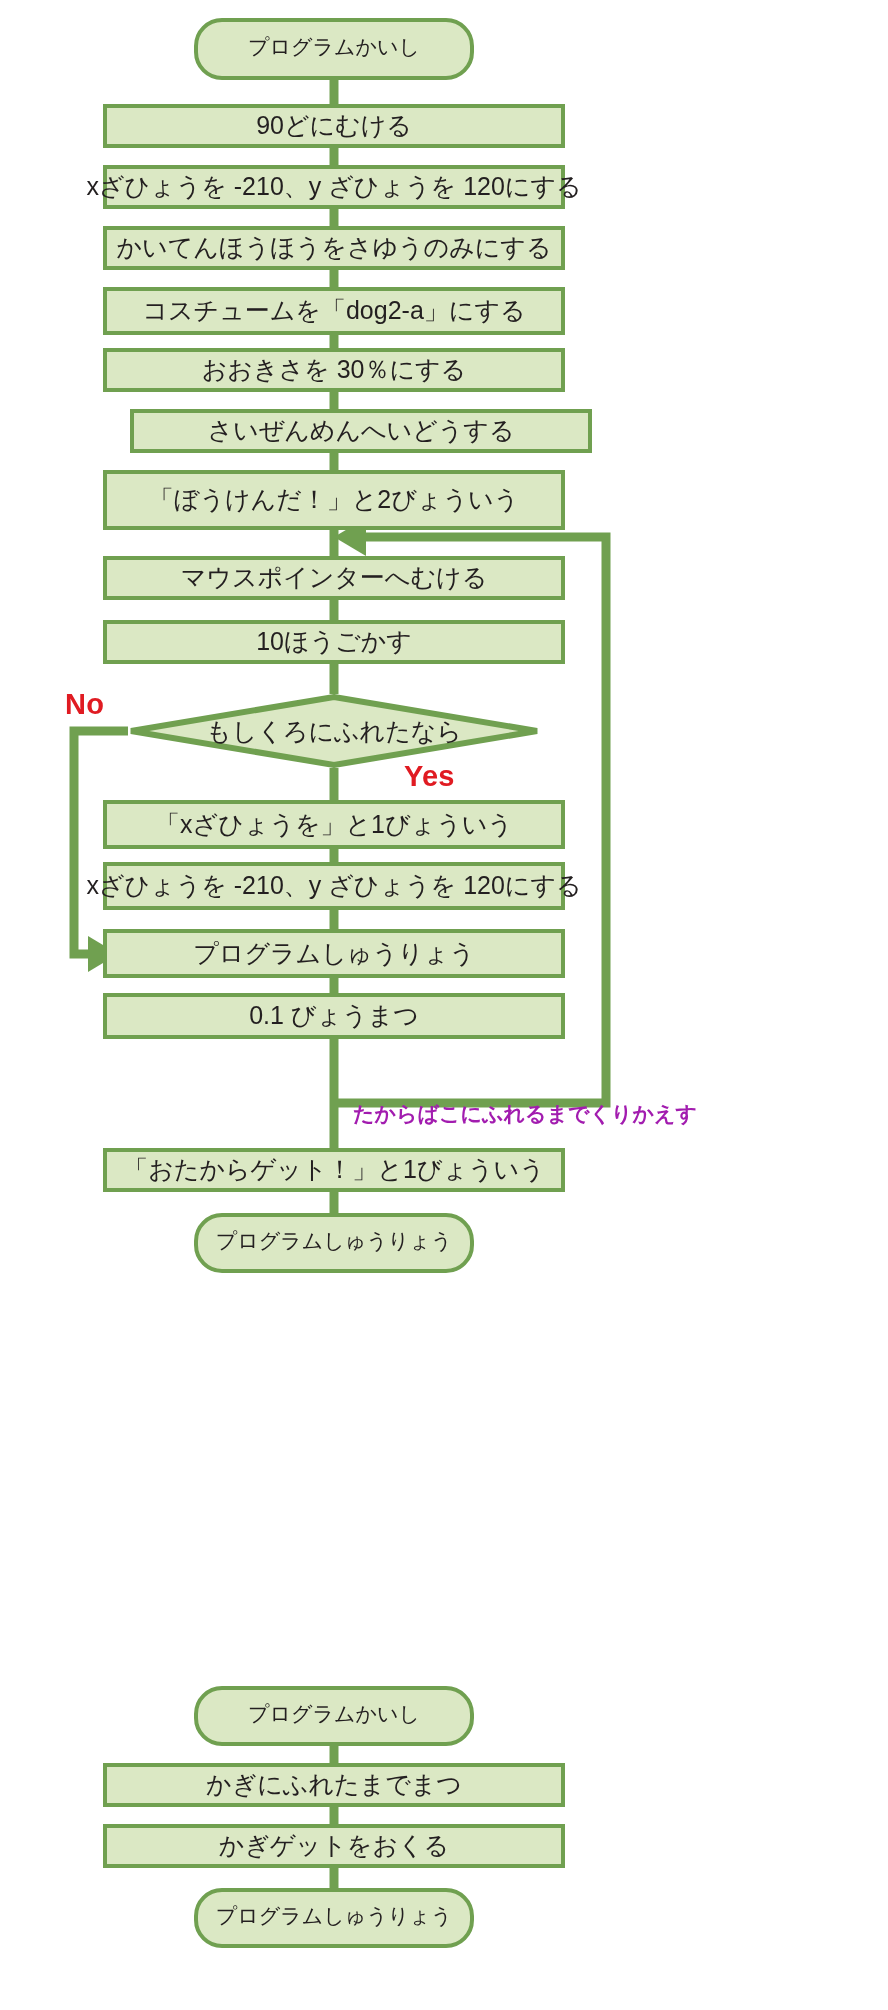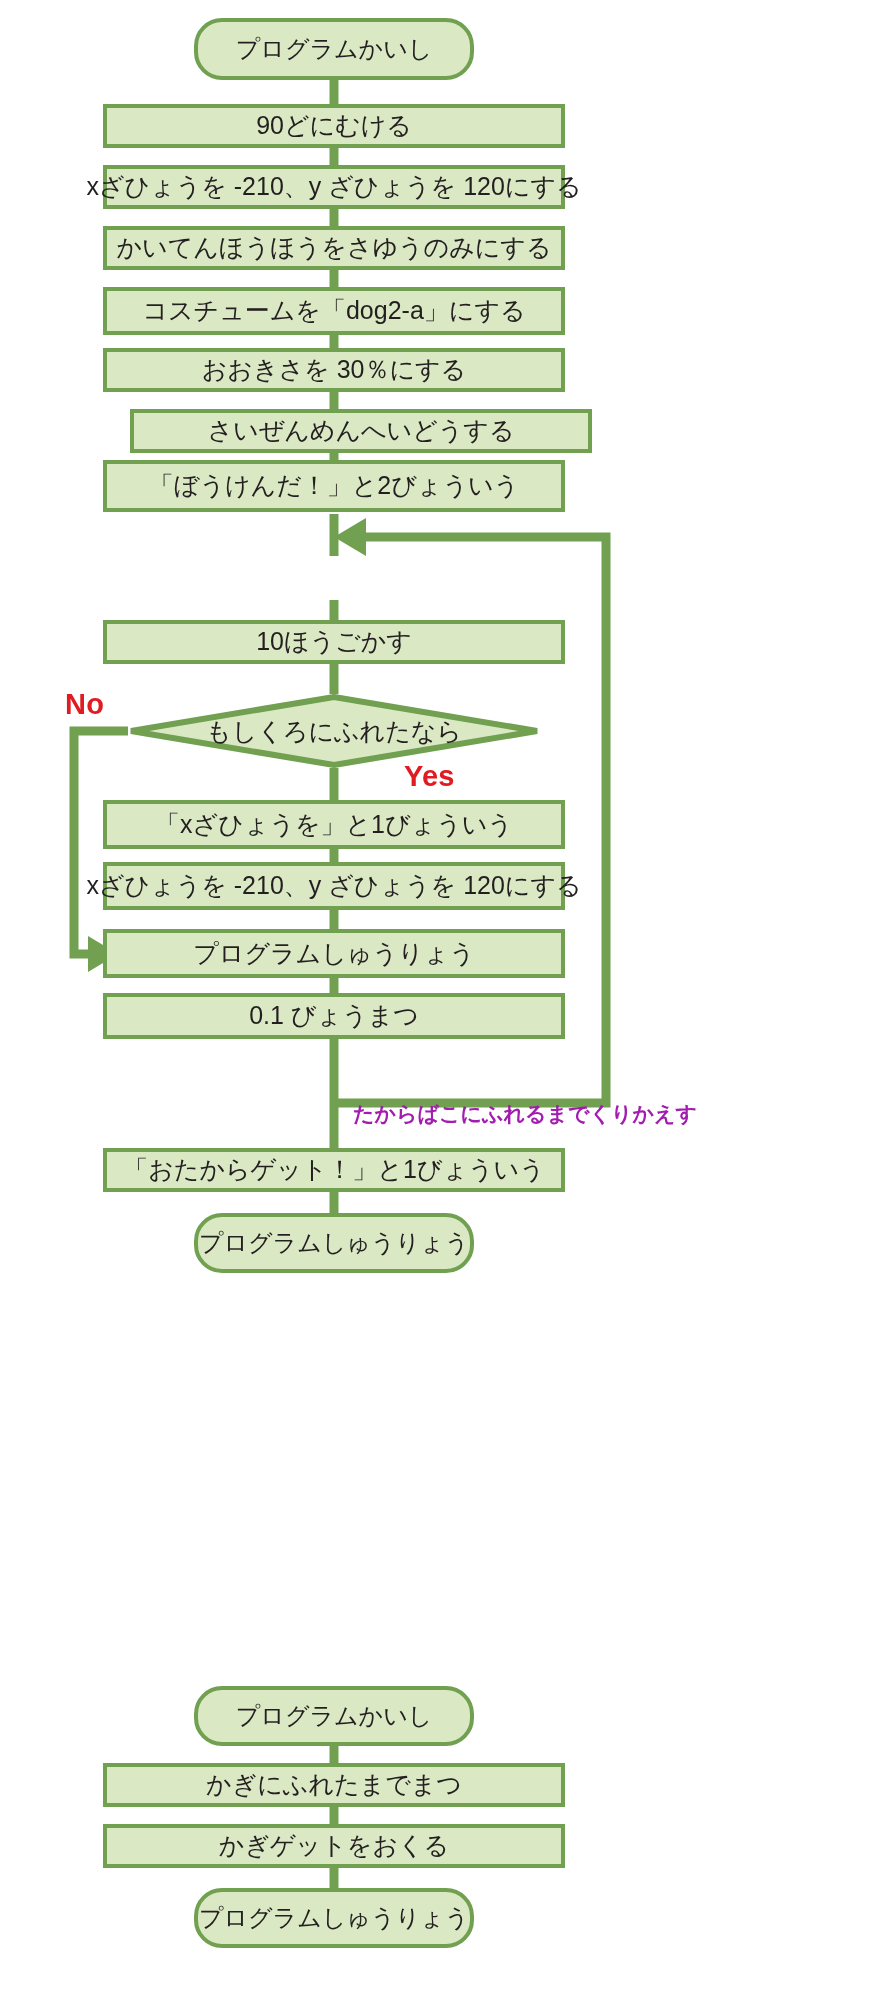--- a/index.html
+++ b/index.html
@@ -54,21 +54,22 @@
     line-height: 1.1;
   }
 
   .node.process {
     border-radius: 0;
     font-size: 25px;
   }
 
   .node.terminal {
     border-radius: 28px;
-    font-size: 24px;
+    font-size: 21px;
+    font-family: Liberation Mono, monospace;
   }
 
   .node .node-label {
     display: block;
     padding: 0 14px;
     white-space: nowrap;
   }
 
   
   .decision {
@@ -194,24 +195,27 @@
     </div>
 
     <div class="node process" style="left:103px; top:348px; width:462px; height:44px;">
       <span class="node-label">おおきさを 30％にする</span>
     </div>
 
     <div class="node process" style="left:103px; top:409px; width:462px; height:44px;margin-left:27px;">
       <span class="node-label">さいぜんめんへいどうする</span>
     </div>
 
-    <div class="node process" style="left:103px; top:460px; width:462px; height:52px;">
+    <div class="node process" style="left:103px; top:470px; width:462px; height:60px;">
       <span class="node-label">「ぼうけんだ！」と2びょういう</span>
     </div>
 
+    <div class="node process" style="left:103px; top:556px; width:462px; height:44px;">
+      <span class="node-label">マウスポインターへむける</span>
+    </div>
 
     <div class="node process" style="left:103px; top:620px; width:462px; height:44px;">
       <span class="node-label">10ほうごかす</span>
     </div>
 
     <div class="decision" style="left:128px; top:694px; width:412px; height:74px;">
       <svg width="412" height="74" viewBox="0 0 412 74" xmlns="http://www.w3.org/2000/svg">
         <polygon points="206,3 409,37 206,71 3,37" fill="#dbe8c4" stroke="#70a050" stroke-width="6" stroke-linejoin="miter"></polygon>
       </svg>
       <span class="node-label">もしくろにふれたなら</span>

